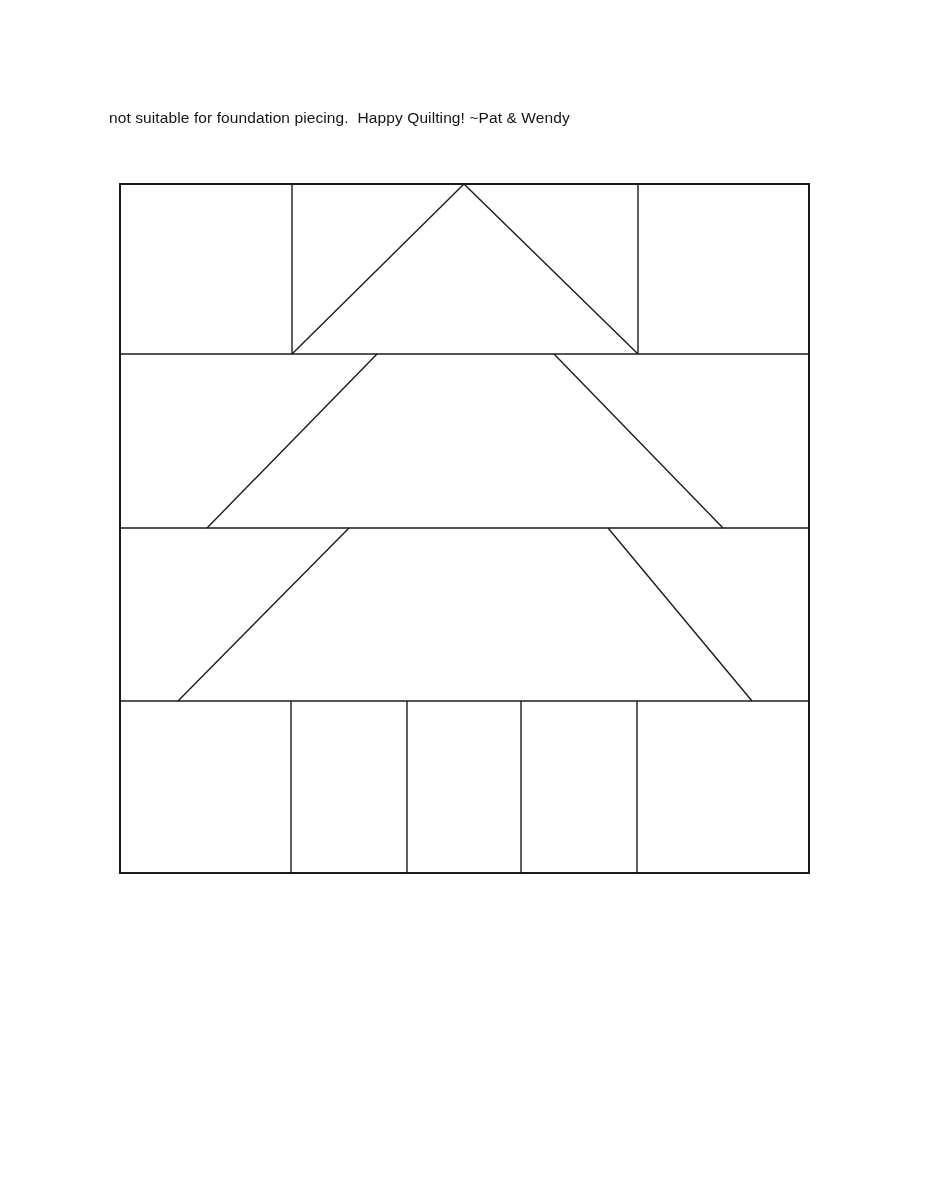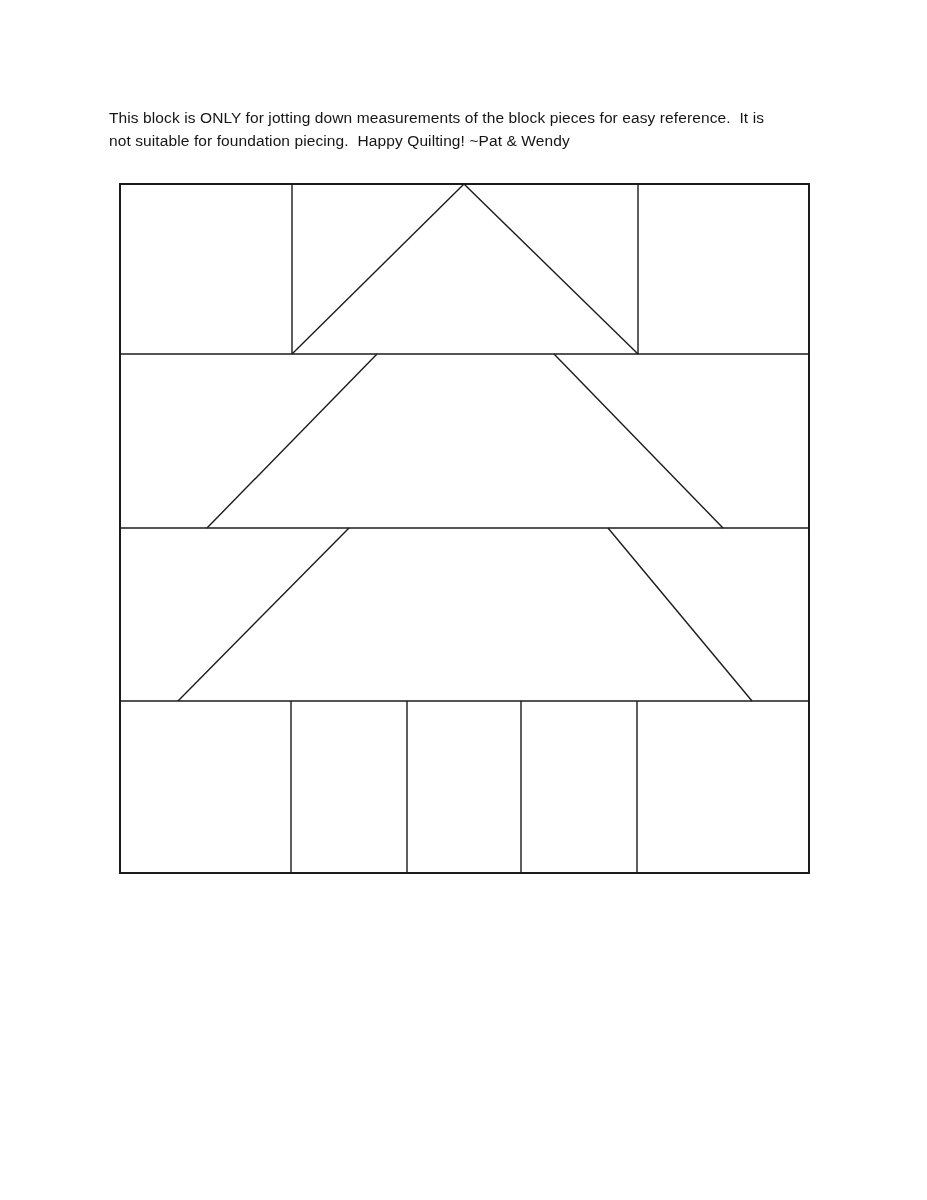--- a/index.html
+++ b/index.html
@@ -30,21 +30,20 @@
   .block-svg {
     position: absolute;
     left: 119px;
     top: 183px;
   }
 </style>
 </head>
 <body>
 
 <div class="note">
-  <div class="note-line">This block is ONLY for jotting down measurements of the block pieces for easy reference.  It is</div>
   <div class="note-line">not suitable for foundation piecing.  Happy Quilting! ~Pat &amp; Wendy</div>
 </div>
 
 <svg id="block-svg" class="block-svg" width="691" height="691" viewBox="0 0 691 691">
     <rect x="1" y="1" width="689" height="689" fill="#ffffff" stroke="#1b1b1b" stroke-width="2"></rect>
     <line x1="0" y1="171" x2="691" y2="171" stroke="#1b1b1b" stroke-width="1.4"></line>
     <line x1="0" y1="345" x2="691" y2="345" stroke="#1b1b1b" stroke-width="1.4"></line>
     <line x1="0" y1="518" x2="691" y2="518" stroke="#1b1b1b" stroke-width="1.4"></line>
     <line x1="173" y1="0" x2="173" y2="171" stroke="#1b1b1b" stroke-width="1.4"></line>
     <line x1="519" y1="0" x2="519" y2="171" stroke="#1b1b1b" stroke-width="1.4"></line>

